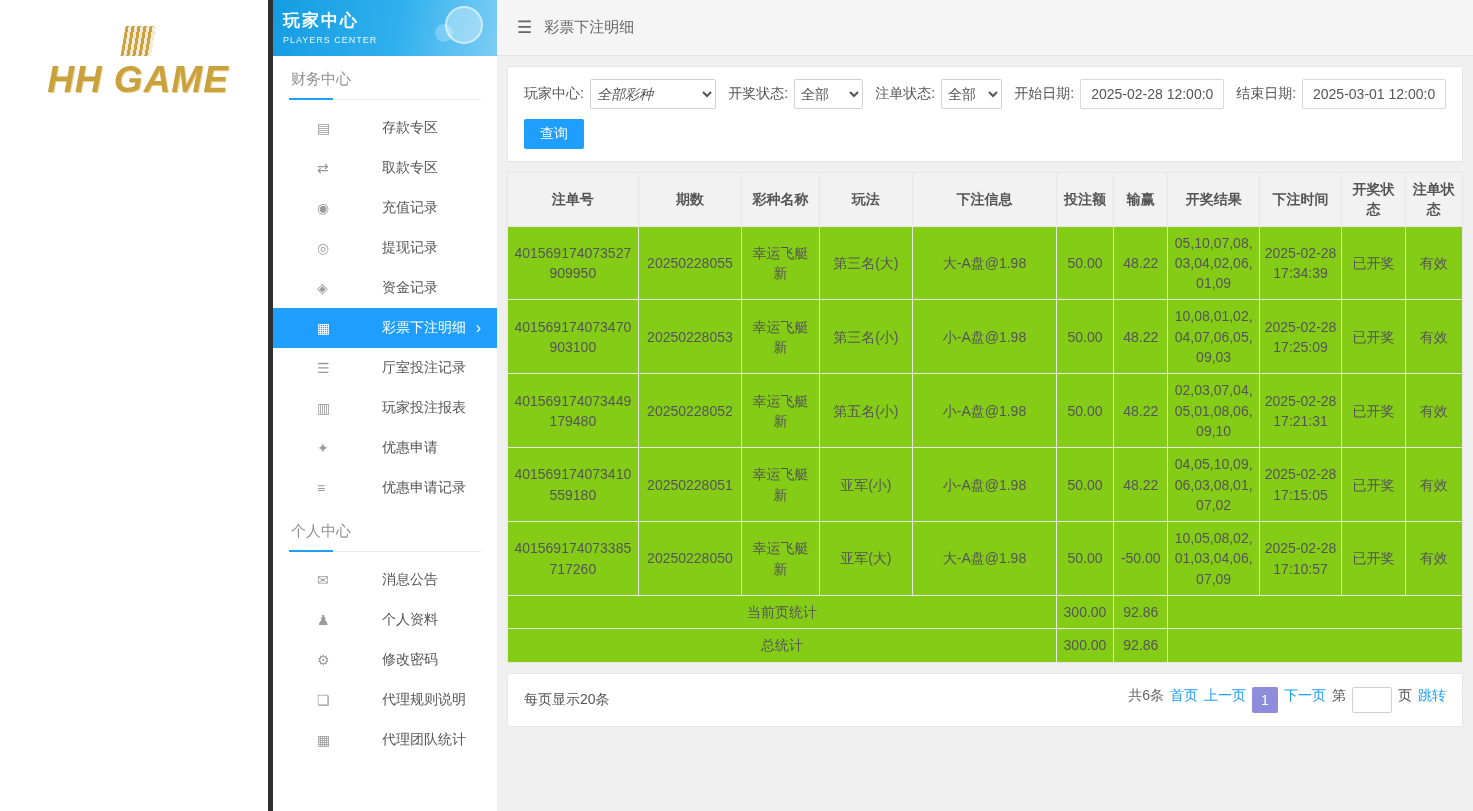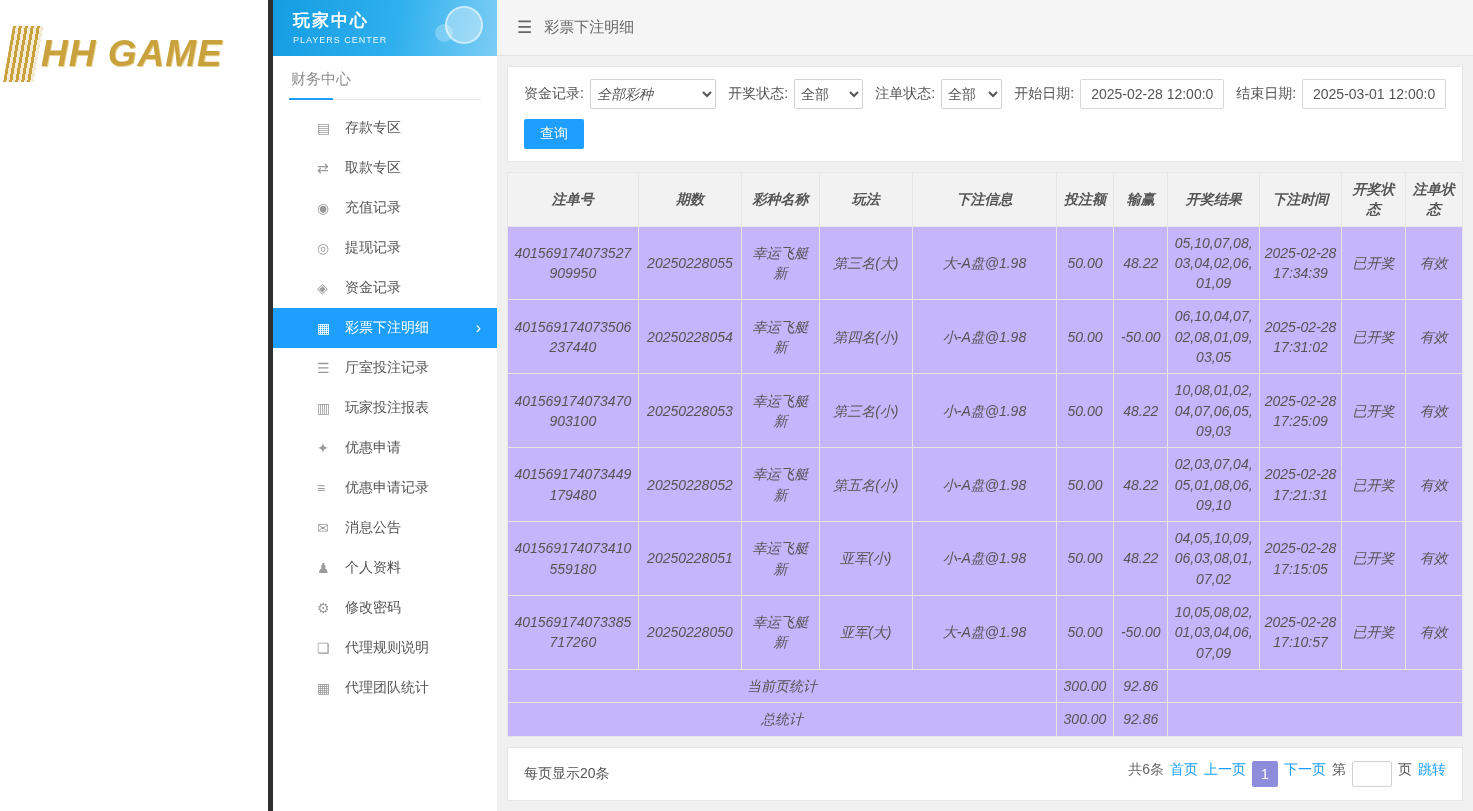--- a/index.html
+++ b/index.html
@@ -2,50 +2,50 @@
 <html><head>
 <meta charset="utf-8">
 <style>
   * { margin:0; padding:0; box-sizing:border-box; }
   html,body { width:1473px; height:811px; overflow:hidden; background:#fff;
     font-family:"Liberation Sans", sans-serif; }
   .screen { width:1473px; height:811px; display:flex; overflow:hidden; }
 
   
   .logo-panel { width:268px; background:#fff; flex:0 0 268px; }
-  .logo { margin:26px 0 0 8px; display:flex; align-items:center; gap:3px; }
+  .logo { margin:26px 0 0 8px; display:flex; align-items:center; gap:3px;flex-direction:column; }
   .logo-bars { width:30px; height:56px; flex:0 0 30px;
     background:repeating-linear-gradient(90deg,#c9a23e 0 3px, rgba(201,162,62,.22) 3px 6px);
     transform:skewX(-10deg); }
   .logo-text { font-size:37px; font-weight:bold; font-style:italic; color:#c9a23e;
     letter-spacing:1px; white-space:nowrap; text-shadow:1px 1px 0 #e8d192; }
 
   
   .vdivider { width:5px; flex:0 0 5px; background:#2f2f2f; }
 
   
   .sidebar { width:224px; flex:0 0 224px; background:#fff; overflow:hidden; }
-  .sb-header { height:56px; position:relative; overflow:hidden; padding:9px 0 0 20px;
+  .sb-header { height:56px; position:relative; overflow:hidden; padding:9px 0 0 10px;
     background:linear-gradient(100deg,#149ce2 0%,#2fb0ee 55%,#7ccdf4 100%); }
   .sb-title { color:#fff; font-size:17px; font-weight:bold; letter-spacing:2px; }
   .sb-subtitle { color:rgba(255,255,255,.9); font-size:9px; letter-spacing:1px; margin-top:3px; }
   .sb-circle1 { position:absolute; right:14px; top:6px; width:38px; height:38px; border-radius:50%;
     background:rgba(255,255,255,.35); border:2px solid rgba(255,255,255,.5); }
   .sb-circle2 { position:absolute; right:44px; top:24px; width:18px; height:18px; border-radius:50%;
     background:rgba(255,255,255,.25); }
 
   .sb-section-title { margin:14px 16px 8px 16px; padding:0 0 10px 2px; color:#8f8f8f;
     font-size:15px; border-bottom:1px solid #e8e8e8; position:relative; }
   .sb-section-title::after { content:""; position:absolute; left:0; bottom:-1px; width:44px;
     height:2px; background:#1E9FFF; }
 
   .sb-item { height:40px; display:flex; align-items:center; padding-left:44px;
     position:relative; cursor:pointer; }
   .sb-icon { width:28px; color:#9a9a9a; font-size:14px; flex:0 0 28px; }
-  .sb-label { color:#555; font-size:14px; }
+  .sb-label { color:#555; font-size:14px;margin-left:37px; }
   .sb-item.active { background:#1E9FFF; }
   .sb-item.active .sb-icon, .sb-item.active .sb-label { color:#fff; }
   .sb-chev { position:absolute; right:16px; color:#fff; font-size:16px; }
 
   
   .main { flex:1; background:#f0f0f0; display:flex; flex-direction:column; overflow:hidden; }
   .topbar { height:56px; flex:0 0 56px; display:flex; align-items:center; gap:12px;
     padding-left:20px; background:#f5f5f5; border-bottom:1px solid #e3e3e3; }
   .hamburger { font-size:17px; color:#666; cursor:pointer; }
   .page-title { font-size:15px; color:#666; }
@@ -61,21 +61,21 @@
   .sel-wide { width:128px;font-style:italic; }
   .sel-mid { width:70px; }
   .sel-small { width:62px; }
   .date-input { height:30px; width:144px; border:1px solid #d9d9d9; border-radius:2px;
     padding:0 10px; font-size:14px; color:#555; }
   .query-btn { margin-top:10px; height:30px; padding:4px 16px; background:#1E9FFF; color:#fff;
     border:none; border-radius:2px; font-size:14px; cursor:pointer; }
 
   
   .table-card { background:#fff; }
-  table { width:100%; border-collapse:collapse; table-layout:fixed; background:#c4b5fd;font-style:italic; }
+  table { width:100%; border-collapse:collapse; table-layout:fixed; background:#84cc16; }
   th,td { border:1px solid #e6e6e6; text-align:center; font-size:14px; color:#555;
     word-break:break-all; padding:6px 4px; vertical-align:middle; line-height:1.45; }
   thead th { background:#f2f2f2; font-weight:bold; height:38px; }
   tbody td { height:72px; }
   tfoot td { height:28px; }
 
   
   .footer-card { margin-top:10px; background:#fff; border:1px solid #e6e6e6; height:54px;
     display:flex; align-items:center; justify-content:space-between; padding:0 16px;
     font-size:14px; color:#555; }
@@ -145,20 +145,21 @@
     </div>
     <div class="sb-item">
       <span class="sb-icon">✦</span>
       <span class="sb-label">优惠申请</span>
     </div>
     <div class="sb-item">
       <span class="sb-icon">≡</span>
       <span class="sb-label">优惠申请记录</span>
     </div>
 
+    <div class="sb-section-title">个人中心</div>
 
     <div class="sb-item">
       <span class="sb-icon">✉</span>
       <span class="sb-label">消息公告</span>
     </div>
     <div class="sb-item">
       <span class="sb-icon">♟</span>
       <span class="sb-label">个人资料</span>
     </div>
     <div class="sb-item">
@@ -180,21 +181,21 @@
   <main class="main">
     <div class="topbar">
       <span class="hamburger">☰</span>
       <span class="page-title">彩票下注明细</span>
     </div>
 
     <div class="content">
 
       <div class="filter-card">
         <div class="filter-row">
-          <span class="flabel">资金记录:</span>
+          <span class="flabel">玩家中心:</span>
           <select class="sel-wide">
             <option>全部彩种</option>
           </select>
           <span class="flabel">开奖状态:</span>
           <select class="sel-mid">
             <option>全部</option>
           </select>
           <span class="flabel">注单状态:</span>
           <select class="sel-small">
             <option>全部</option>
@@ -247,33 +248,20 @@
                 <td>第三名(大)</td>
                 <td>大-A盘@1.98</td>
                 <td>50.00</td>
                 <td>48.22</td>
                 <td>05,10,07,08,03,04,02,06,01,09</td>
                 <td>2025-02-28 17:34:39</td>
                 <td>已开奖</td>
                 <td>有效</td>
               </tr>
 
-              <tr>
-                <td>401569174073506237440</td>
-                <td>20250228054</td>
-                <td>幸运飞艇新</td>
-                <td>第四名(小)</td>
-                <td>小-A盘@1.98</td>
-                <td>50.00</td>
-                <td>-50.00</td>
-                <td>06,10,04,07,02,08,01,09,03,05</td>
-                <td>2025-02-28 17:31:02</td>
-                <td>已开奖</td>
-                <td>有效</td>
-              </tr>
 
               <tr>
                 <td>401569174073470903100</td>
                 <td>20250228053</td>
                 <td>幸运飞艇新</td>
                 <td>第三名(小)</td>
                 <td>小-A盘@1.98</td>
                 <td>50.00</td>
                 <td>48.22</td>
                 <td>10,08,01,02,04,07,06,05,09,03</td>

